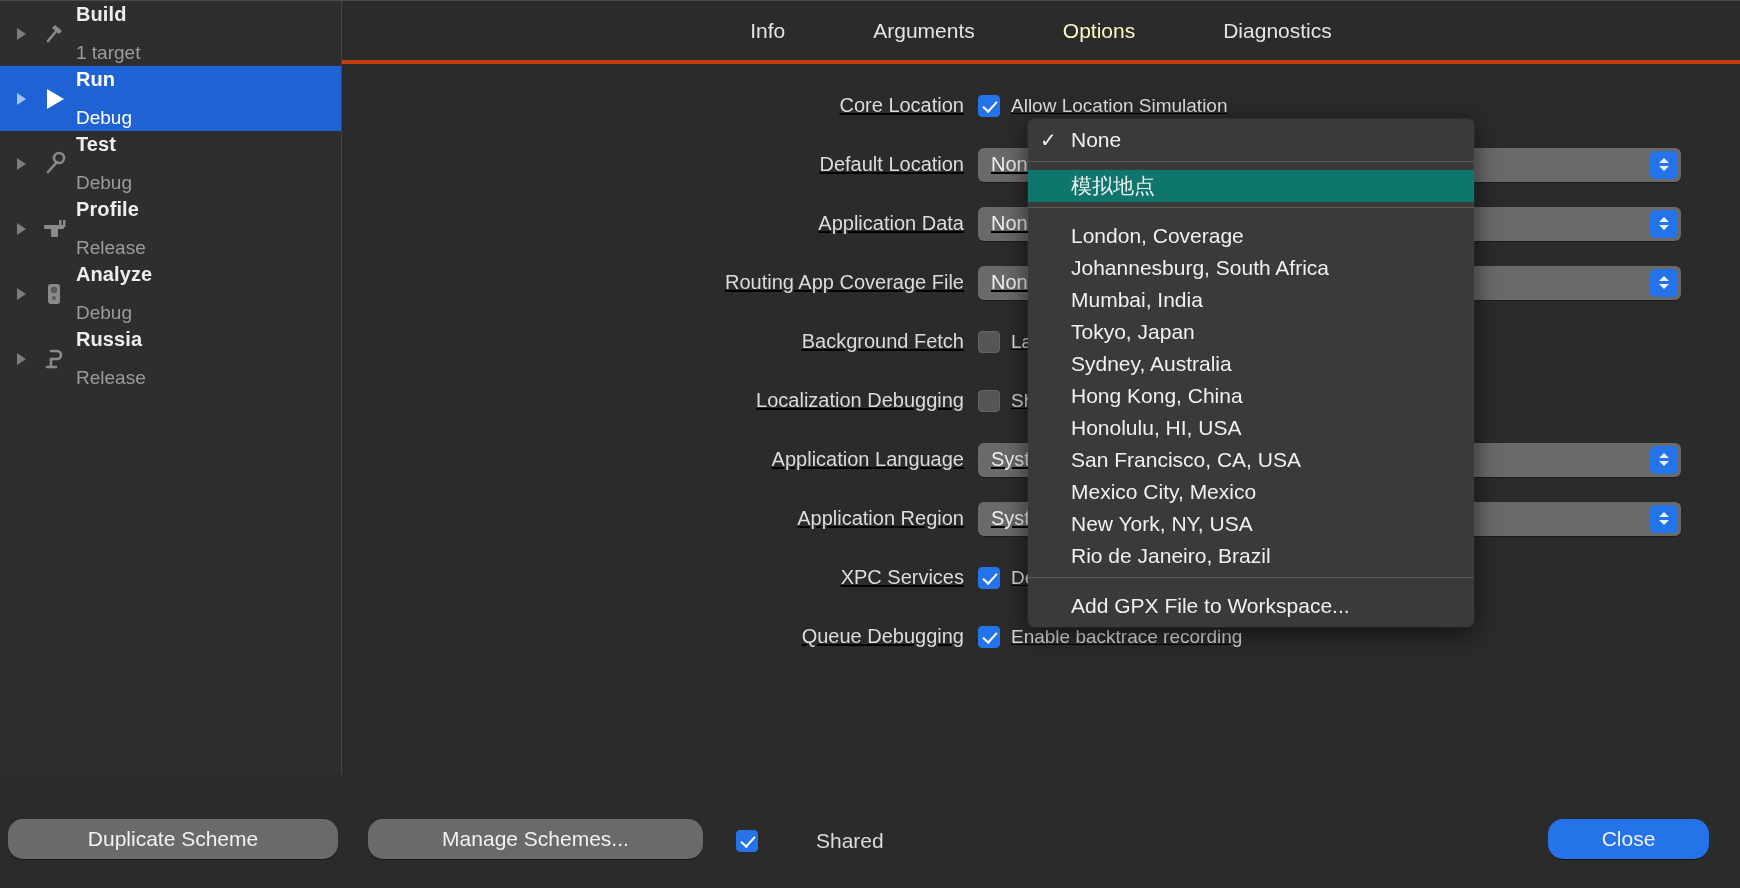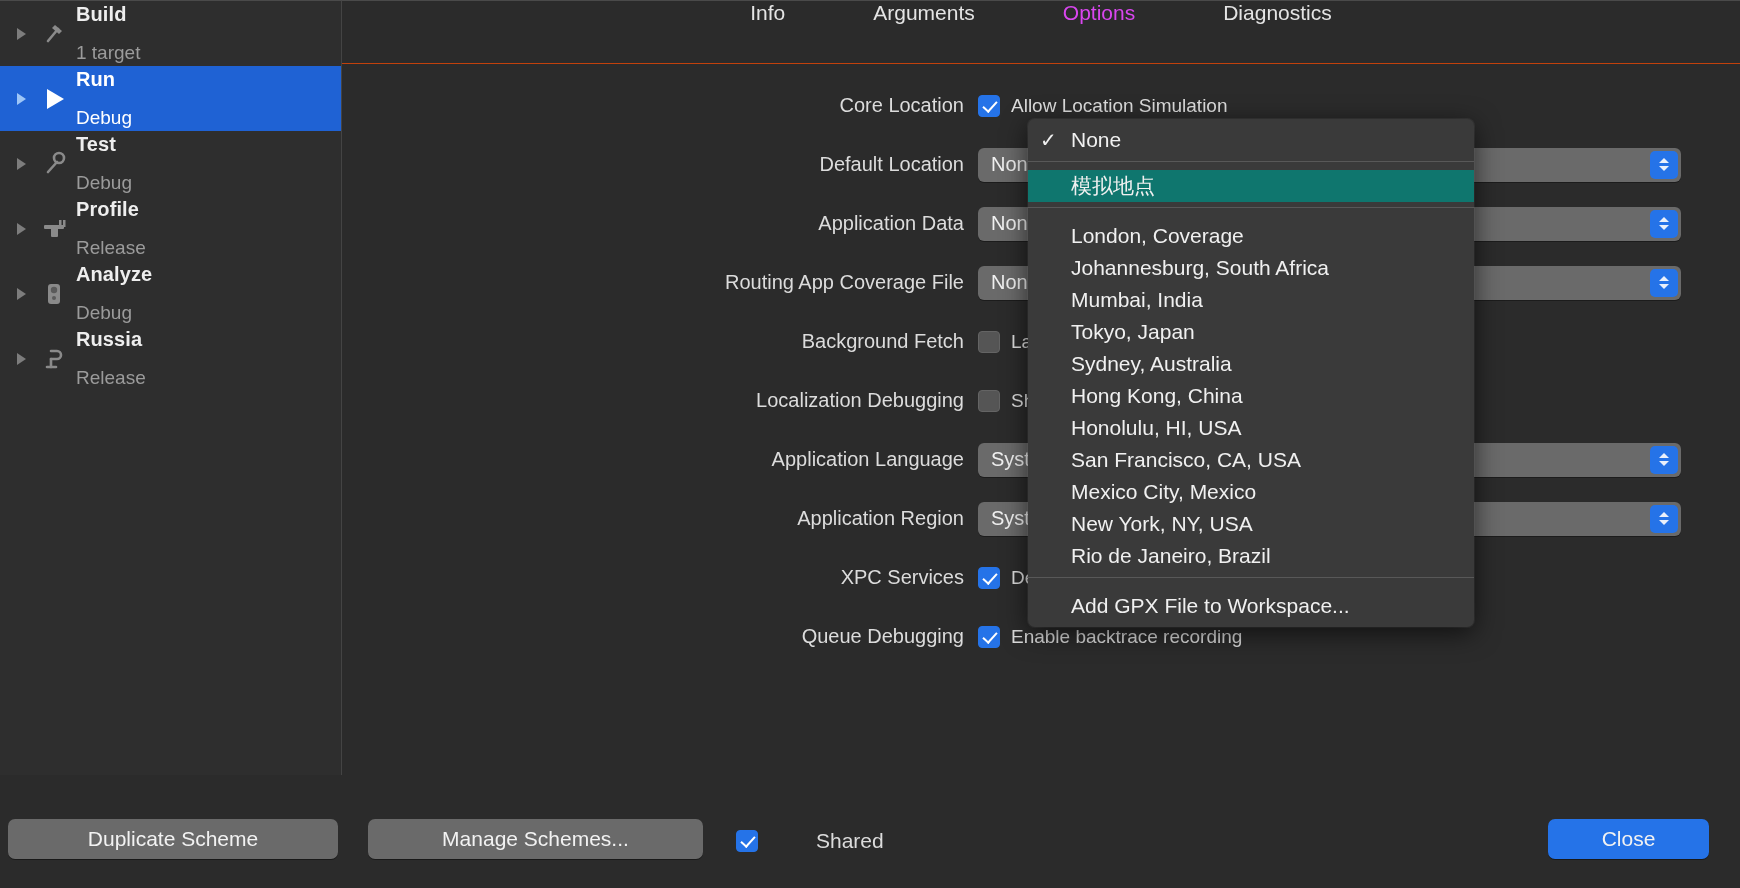--- a/index.html
+++ b/index.html
@@ -93,43 +93,44 @@
     position: relative;
     flex: 1 1 auto;
     height: 775px;
     background: #2b2b2b;
     border-top: 1px solid #4a4a4a;
   }
 
   .tabbar {
     height: 63px;
     display: flex;
-    align-items: flex-start;
+    align-items: center;
     justify-content: center;
     gap: 0px;
     background: #2b2b2b;
-    border-bottom: 1px solid #c2410c;
+    border-bottom: 4px solid #c2410c;
   }
   .tab {
     font-size: 21px;
     color: #e4e4e4;
     padding: 0 44px;
     cursor: default;
   }
-  .tab.active { color: #d946ef; }
+  .tab.active { color: #fef9c3; }
 
   
   .rows {
     position: relative;
     padding-top: 12px;
   }
   .row {
     display: flex;
     align-items: center;
     height: 59px;
+    text-decoration: underline;
   }
 
   .row-label {
     width: 636px;
     flex: 0 0 636px;
     text-align: right;
     padding-right: 14px;
     font-size: 20px;
     color: #dcdcdc;
     white-space: nowrap;
@@ -218,21 +219,21 @@
   .bottombar {
     position: absolute;
     left: 0; top: 775px;
     width: 1740px;
     height: 113px;
     background: #2b2b2b;
   }
   .btn {
     position: absolute;
     height: 40px;
-    border-radius: 7px;
+    border-radius: 15px;
     background: #6a6a6a;
     color: #f2f2f2;
     font-size: 21px;
     display: flex;
     align-items: center;
     justify-content: center;
     box-shadow: 0 1px 0 rgba(0,0,0,.4);
     white-space: nowrap;
   }
   #btn-duplicate { left: 8px;  top: 819px; width: 330px; }

